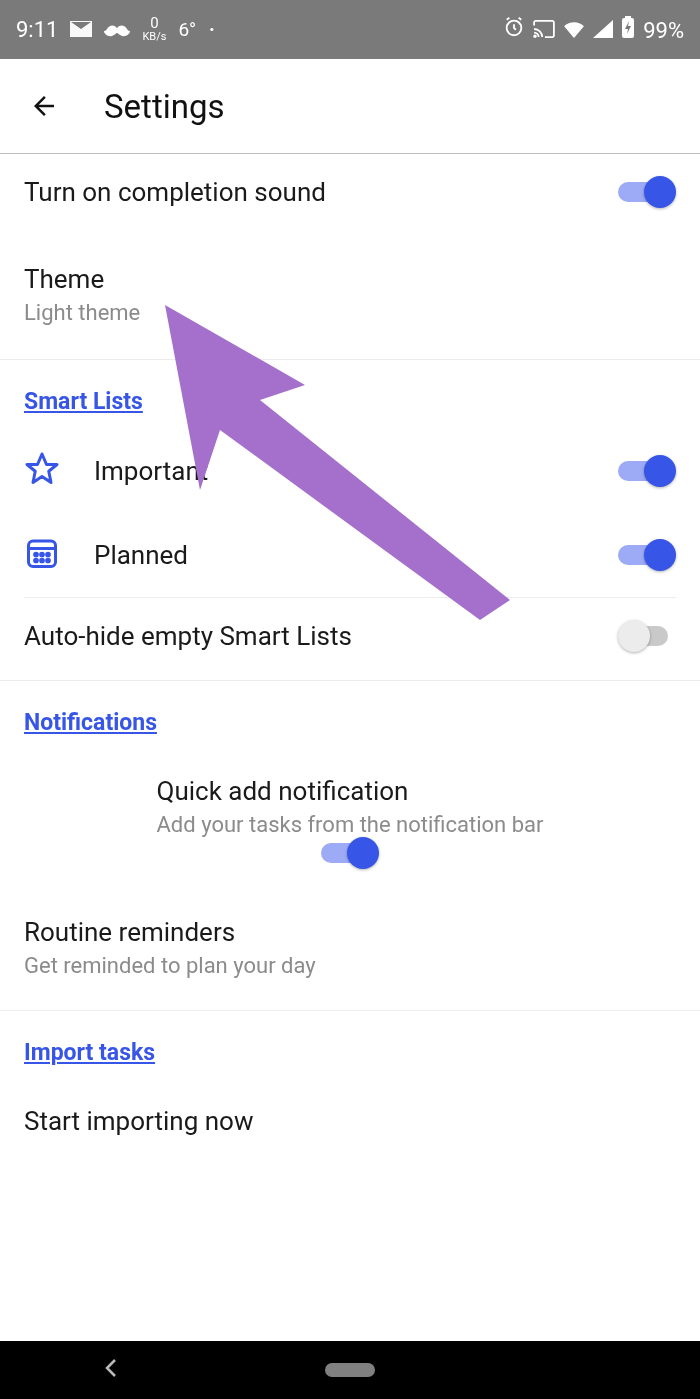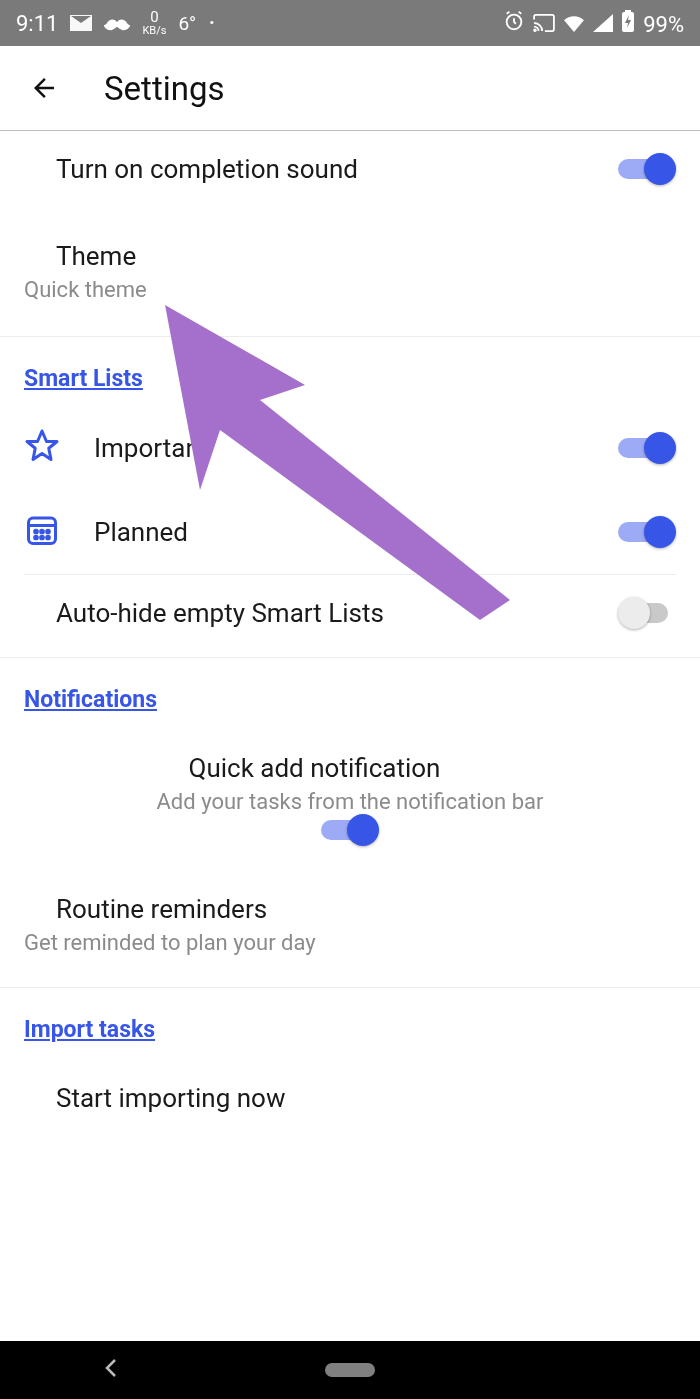--- a/index.html
+++ b/index.html
@@ -6,57 +6,57 @@
   body {
     width: 700px;
     height: 1399px;
     font-family: -apple-system, Roboto, "Segoe UI", Arial, sans-serif;
     background: #fff;
     color: #111;
     position: relative;
     overflow: hidden;
   }
   .status-bar {
-    height: 46px;
+    height: 59px;
     background: #7a7a7a;
     color: #fff;
     display: flex;
     align-items: center;
     justify-content: space-between;
     padding: 0 16px;
     font-size: 22px;
   }
   .status-left { display:flex; align-items:center; gap:12px; }
   .status-right { display:flex; align-items:flex-end; gap:8px; }
   .kbs { display:flex; flex-direction:column; align-items:center; }
   .kbs .num{font-size:15px;line-height:14px;}
   .kbs .lbl{font-size:11px;}
   .toolbar {
-    height: 85px;
+    height: 95px;
     display:flex;
     align-items:center;
     padding: 0 24px;
     border-bottom: 1px solid #bdbdbd;
   }
   .back-btn { width: 40px; height: 40px; display:flex; align-items:center; justify-content:center; cursor:pointer; }
   .title { font-size: 33px; font-weight: 400; margin-left: 40px; color:#111; }
   .content { }
   .row {
     padding: 22px 24px;
     display:flex;
     align-items:center;
     justify-content:space-between;
   }
   .row-main {
     display:flex;
     flex-direction:column;
     gap:6px;
     flex:1;
   }
-  .label-primary { font-size: 26px; color:#1a1a1a;margin-left:32px; }
+  .label-primary { font-size: 26px; color:#1a1a1a; }
   .label-secondary { font-size: 22px; color:#8b8b8b; }
   .section-header {
     padding: 28px 24px 14px 24px;
     font-size: 23px;
     font-weight: 700;
     color: #3755e6;
     text-decoration: underline;
   }
   .section-divider-top { border-top: 1px solid #ececec; }
   .icon-row {
@@ -178,21 +178,21 @@
     </div>
     <div class="toggle">
       <div class="track"></div>
         <div class="thumb"></div>
     </div>
   </div>
 
   <div class="row" style="padding-top:34px;padding-bottom:34px;">
     <div class="row-main">
       <span class="label-primary">Theme</span>
-      <span class="label-secondary">Quick theme</span>
+      <span class="label-secondary">Light theme</span>
     </div>
   </div>
 
   <div class="section-divider-top"></div>
   <div class="section-header">Smart Lists</div>
 
   <div class="icon-row">
     <div class="icon-slot">
       <span>
         <svg width="36" height="36" viewBox="0 0 24 24" fill="none" stroke="#3755e6" stroke-width="2" stroke-linejoin="round">

